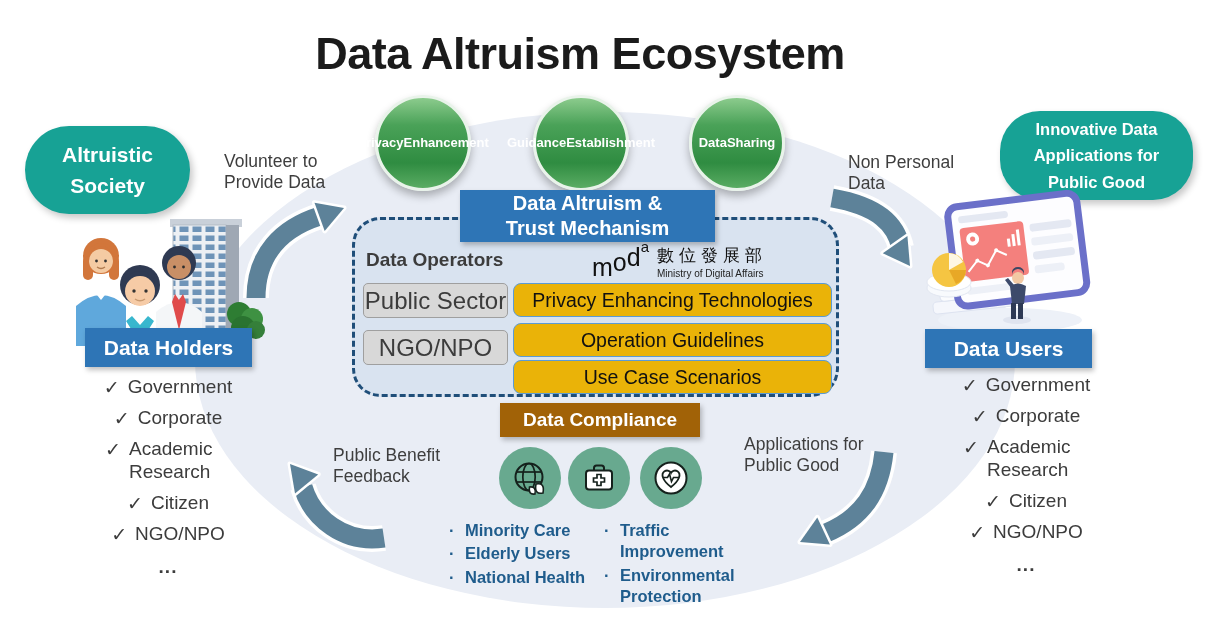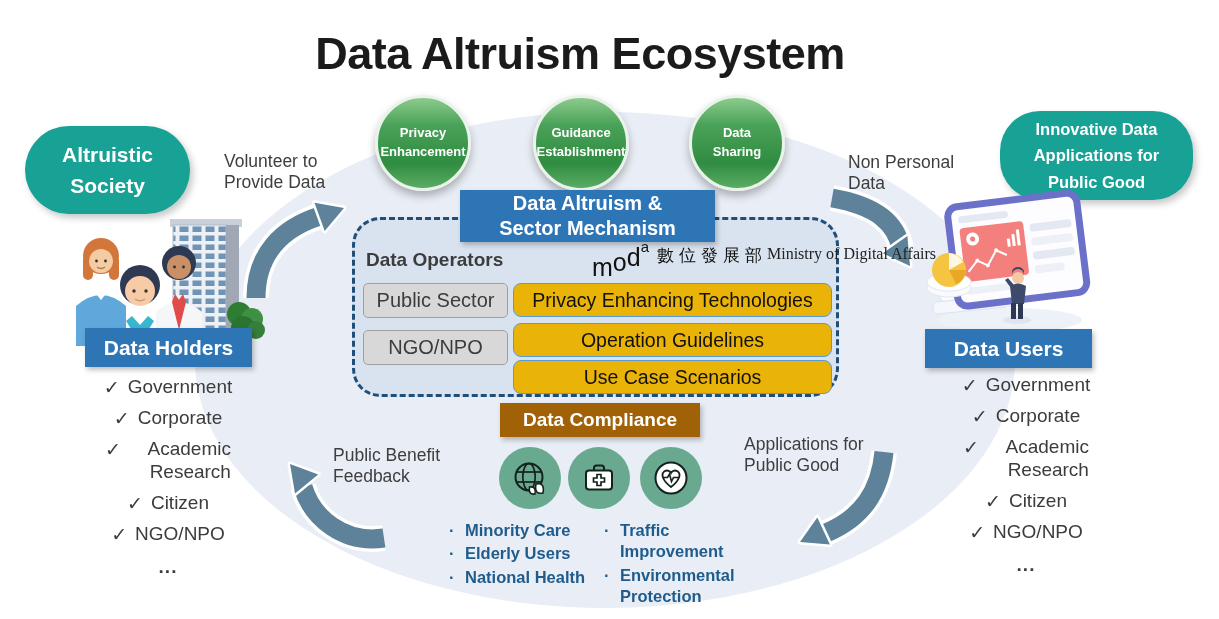--- a/index.html
+++ b/index.html
@@ -18,21 +18,21 @@
   
   .arrows{left:0;top:0;width:1219px;height:619px;z-index:1;pointer-events:none;}
   .aw{fill:none;stroke:#ffffff;stroke-width:26;stroke-linecap:butt;}
   .ac{fill:none;stroke:#5D8299;stroke-width:19;stroke-linecap:butt;}
   .ah{fill:#5D8299;stroke:#ffffff;stroke-width:5;paint-order:stroke;stroke-linejoin:round;}
 
   
   .pillar{width:90px;height:90px;border-radius:50%;z-index:3;
           background:linear-gradient(180deg,#8CCB8D 0%,#4AA258 30%,#2F8C41 72%,#5AAC63 100%);
           border:3px solid #E9F3EA;box-shadow:0 5px 9px rgba(0,0,0,.28);
-          display:flex;flex-direction:column;justify-content:center;align-items:center;
+          display:flex;flex-direction:row;justify-content:center;align-items:center;
           color:#fff;font-weight:700;font-size:13px;line-height:1.45;text-align:center;}
   .pillar-1{left:375px;top:95px;}
   .pillar-2{left:533px;top:95px;}
   .pillar-3{left:689px;top:95px;}
 
   
   .tealbox{background:#17A295;color:#fff;font-weight:700;text-align:center;z-index:3;
            box-shadow:3px 4px 7px rgba(0,0,0,.22);
            display:flex;flex-direction:column;justify-content:center;}
   .society{left:25px;top:126px;width:165px;height:88px;border-radius:44px;font-size:21px;line-height:1.5;}
@@ -59,28 +59,28 @@
            border:3.5px dashed #1F4E79;border-radius:28px;z-index:2;box-sizing:border-box;}
   .operators{left:366px;top:249px;font-size:19px;font-weight:700;color:#3C3C3C;z-index:4;}
 
   
   .moda{left:592px;top:242px;z-index:4;display:flex;align-items:flex-start;gap:8px;color:#111;}
   .moda-latin{display:flex;align-items:flex-end;height:38px;font-size:25px;line-height:1;}
   .moda-latin .l-m{transform:translateY(0);}
   .moda-latin .l-o{transform:translateY(-5px);}
   .moda-latin .l-d{transform:translateY(-10px);}
   .moda-latin .l-a{font-size:15px;transform:translateY(-26px);}
-  .moda-right{display:flex;flex-direction:row;padding-top:2px;}
+  .moda-right{display:flex;flex-direction:column;padding-top:2px;}
   .moda-ch{font-size:17px;letter-spacing:5px;}
-  .moda-en{font-size:16px;color:#222;margin-top:1px;font-family:Liberation Serif, serif;}
+  .moda-en{font-size:10px;color:#222;margin-top:1px;}
 
   
   .opbtn{left:363px;width:145px;height:35px;background:#D8D8D8;border:1px solid #9F9F9F;
          border-radius:5px;z-index:4;display:flex;align-items:center;justify-content:center;
-         font-size:20px;color:#3C3C3C;box-sizing:border-box;}
+         font-size:24px;color:#3C3C3C;box-sizing:border-box;}
   .opbtn-1{top:283px;}
   .opbtn-2{top:330px;}
 
   
   .mechitem{left:513px;width:319px;height:34px;background:#eab308;border:1.5px solid #5B9BD5;
             border-radius:8px;z-index:4;display:flex;align-items:center;justify-content:center;
             font-size:19.5px;color:#111;box-sizing:border-box;}
   .mi-1{top:283px;}
   .mi-2{top:323px;}
   .mi-3{top:360px;}
@@ -98,21 +98,21 @@
   .bullets li{display:flex;gap:8px;margin-bottom:2px;}
   .b-dot{width:8px;flex:0 0 auto;}
   .bul-1{left:449px;top:520px;width:150px;}
   .bul-2{left:604px;top:520px;width:185px;}
   .bul-2 .b-label{max-width:150px;}
 
   
   .checklist{z-index:3;color:#3C3C3C;font-size:19px;}
   .checklist ul{margin:0;padding:0;list-style:none;display:flex;flex-direction:column;align-items:center;}
   .checklist li{display:flex;gap:8px;margin-bottom:8px;align-items:flex-start;justify-content:center;}
-  .cl-label{text-align:right;line-height:1.2;}
+  .cl-label{text-align:left;line-height:1.2;}
   .checklist li:nth-child(3) .cl-label{max-width:102px;}
   .checklist li:last-child{margin-top:2px;font-weight:700;letter-spacing:1px;}
   .cl-left{left:62px;top:376px;width:212px;}
   .cl-right{left:928px;top:374px;width:196px;}
 
   .illus{z-index:3;}
 </style>
 </head>
 <body>
 
@@ -248,21 +248,21 @@
       <li>
           <span class="cl-label">...</span>
         </li>
     </ul>
   </div>
 
   <div class="abs mechbox"></div>
 
   <div class="abs banner banner-mech">
     <span>Data Altruism &amp;</span>
-    <span>Sector Mechanism</span>
+    <span>Trust Mechanism</span>
   </div>
 
   <div class="abs operators">Data Operators</div>
 
   <div class="abs moda">
     <div class="moda-latin">
       <span class="l-m">m</span>
       <span class="l-o">o</span>
       <span class="l-d">d</span>
       <span class="l-a">a</span>

